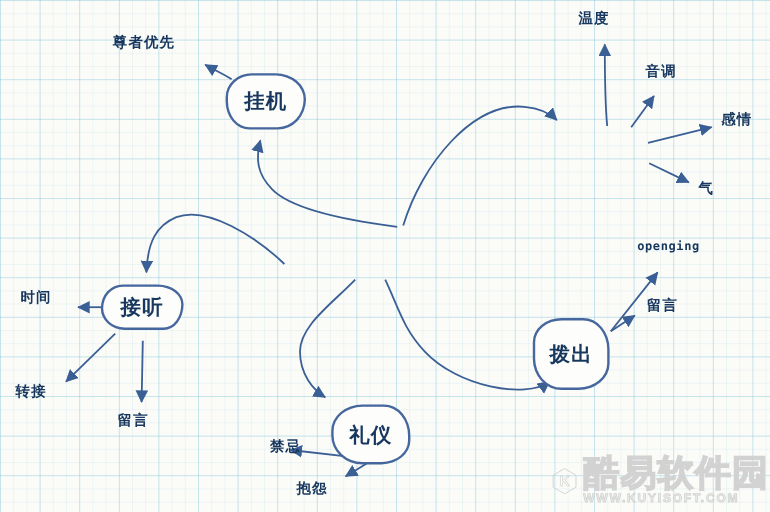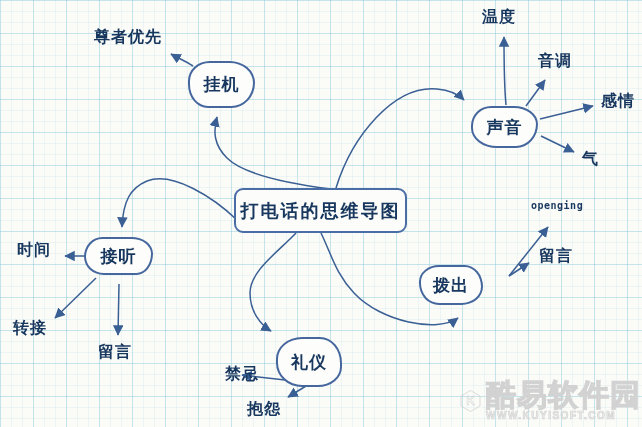--- a/index.html
+++ b/index.html
@@ -24,21 +24,21 @@
     border:2px solid #4a6da5;border-radius:9px;font-size:18px;letter-spacing:2px;
     background:#fcfcfa;
   }
   .node.sub{font-size:17px;letter-spacing:1px;}
   .blob-guaji   {border-radius:24px 28px 26px 22px / 22px 24px 28px 26px;}
   .blob-shengyin{border-radius:20px 24px 22px 26px / 20px 18px 24px 20px;}
   .blob-jieting {border-radius:22px 26px 20px 24px / 24px 20px 26px 22px;}
   .blob-bochu   {border-radius:24px 22px 26px 24px / 20px 26px 22px 26px;}
   .blob-liyi    {border-radius:26px 22px 24px 26px / 22px 26px 20px 24px;}
   .leaf{
-    position:absolute;color:#17375e;font-weight:bold;font-size:16px;
+    position:absolute;color:#17375e;font-weight:bold;font-size:12px;
     letter-spacing:1px;white-space:nowrap;
   }
   .leaf.mono{font-family:"DejaVu Sans Mono","Liberation Mono",monospace;font-size:10px;letter-spacing:0.5px;text-align:right;}
   .watermark{position:absolute;left:459px;top:376px;width:182px;height:50px;display:flex;align-items:center;}
   .wm-text{margin-left:4px;}
   .wm-name{
     font-size:30px;font-weight:bold;letter-spacing:1px;line-height:30px;
     color:rgba(215,215,215,0.25);-webkit-text-stroke:1.2px #d2d2d2;white-space:nowrap;
   }
   .wm-url{
@@ -71,26 +71,24 @@
       <path marker-end="url(#arw)" d="M526,106 L545,80"></path>
       <path marker-end="url(#arw)" d="M540,119 L593,106"></path>
       <path marker-end="url(#arw)" d="M541,136 L574,152"></path>
       <path marker-end="url(#arw)" d="M509,276 L548,227"></path>
       <path marker-end="url(#arw)" d="M509,276 L529,263"></path>
       <path marker-end="url(#arw)" d="M294,381 L242,375"></path>
       <path marker-end="url(#arw)" d="M311,383 L288,397"></path>
     </g>
   </svg>
 
-  <div class="node central" style="left:234px;top:188px;width:173px;height:45px;">打电话的思维导图</div>
 
   <div class="node sub blob-guaji" style="left:188px;top:61px;width:67px;height:47px;">挂机</div>
-  <div class="node sub blob-shengyin" style="left:471px;top:106px;width:67px;height:42px;">声音</div>
   <div class="node sub blob-jieting" style="left:84px;top:237px;width:69px;height:38px;">接听</div>
-  <div class="node sub blob-bochu" style="left:419px;top:265px;width:64px;height:40px;">拨出</div>
+  <div class="node sub blob-bochu" style="left:444px;top:265px;width:64px;height:60px;">拨出</div>
   <div class="node sub blob-liyi" style="left:276px;top:337px;width:66px;height:50px;text-align:right;">礼仪</div>
 
   <div class="leaf" style="left:94px;top:27px;">尊者优先</div>
   <div class="leaf" style="left:482px;top:7px;">温度</div>
   <div class="leaf" style="left:538px;top:51px;">音调</div>
   <div class="leaf" style="left:601px;top:91px;">感情</div>
   <div class="leaf" style="left:582px;top:149px;">气</div>
   <div class="leaf mono" style="left:531px;top:200px;">openging</div>
   <div class="leaf" style="left:539px;top:246px;">留言</div>
   <div class="leaf" style="left:17px;top:240px;">时间</div>

